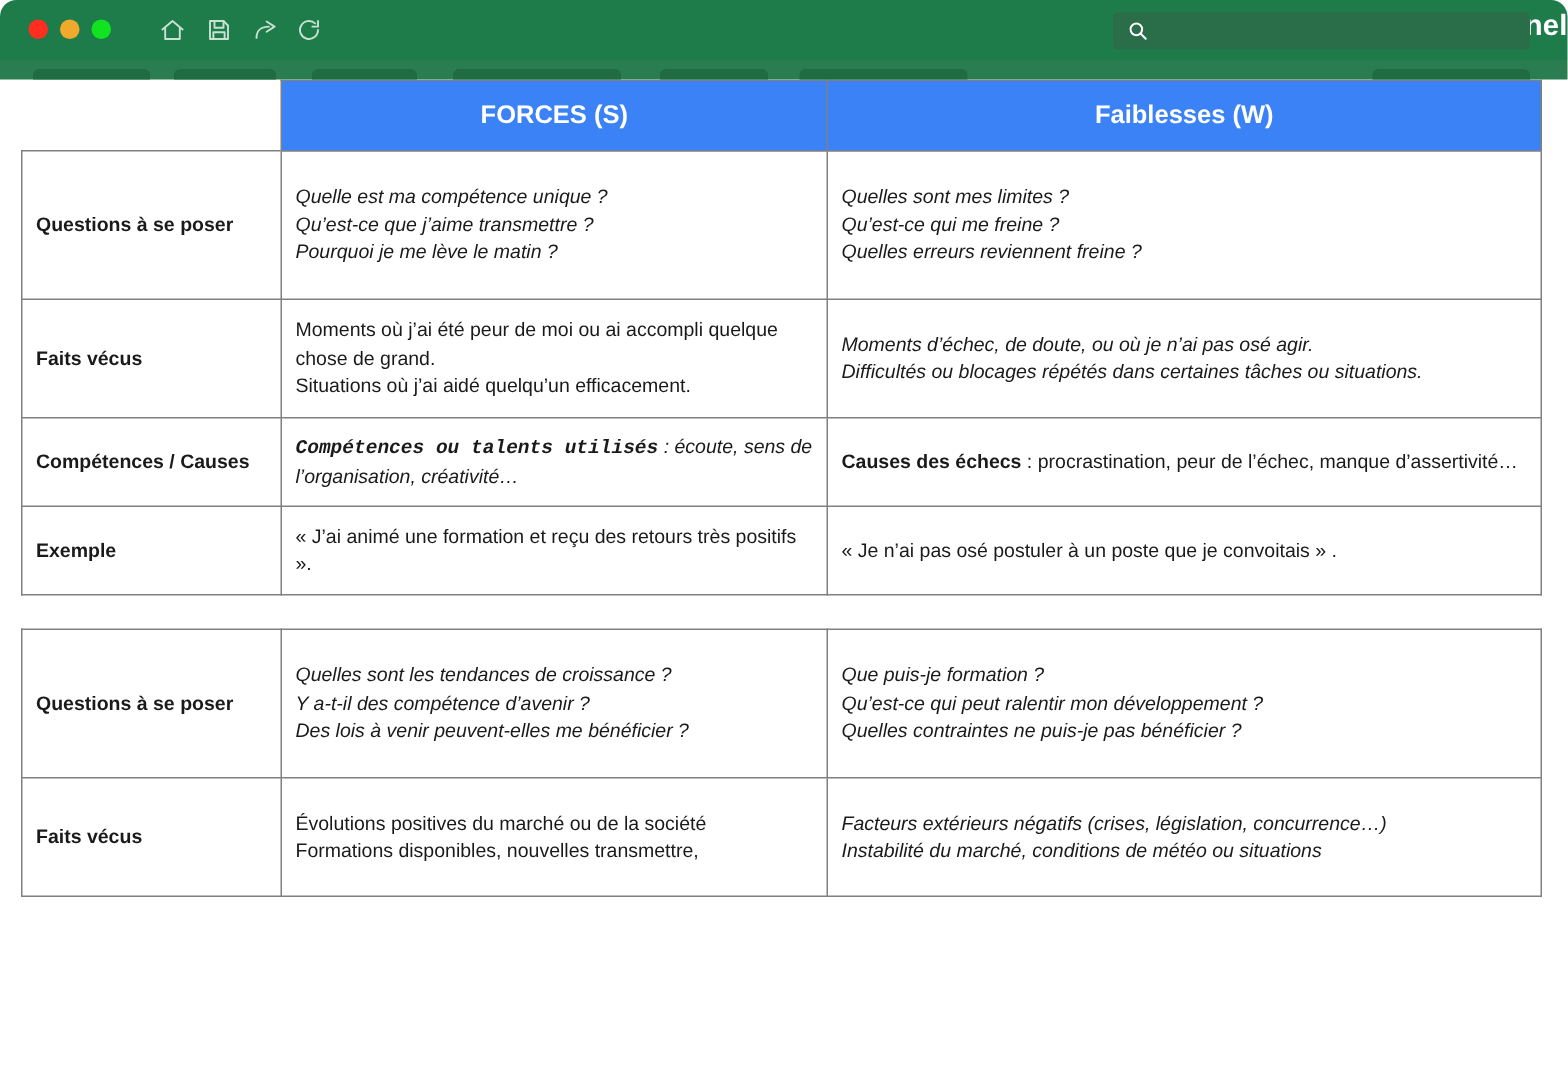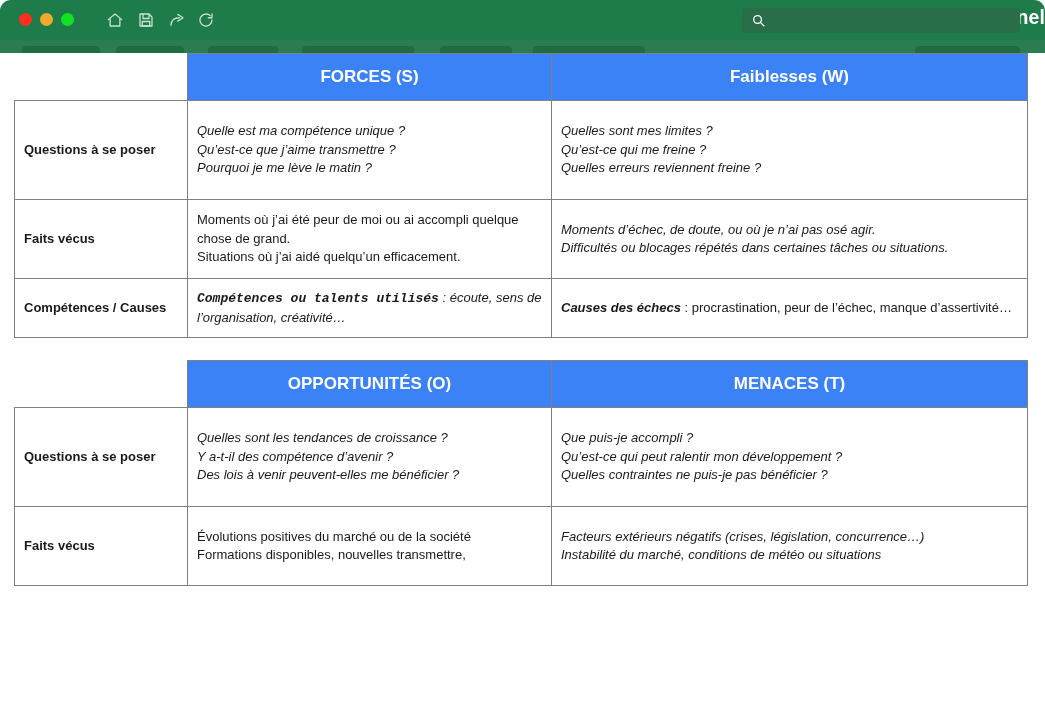--- a/index.html
+++ b/index.html
@@ -149,21 +149,21 @@
     border: 1px solid #808080;
   }
 
   td.rowlabel {
     font-weight: bold;
     font-size: 13.5px;
     color: #111111;
   }
 
   .it   { font-style: italic; }
-  .bd   { font-weight: bold; font-style: italic; }
+  .bd   { font-weight: bold; }
   .bdit { font-weight: bold; font-style: italic; font-family: Liberation Mono, monospace; }
 
   .line { display: block; }
 
   
   tr.r-questions td { height: 84px; }
   tr.r-faits     td { height: 64px; }
   tr.r-comp      td { height: 44px; }
   tr.r-exemple   td { height: 44px; }
 
@@ -282,46 +282,46 @@
           <span class="line it">Difficultés ou blocages répétés dans certaines tâches ou situations.</span>
         </td>
       </tr>
 
       <tr class="r-comp">
         <td class="rowlabel">Compétences / Causes</td>
         <td><span class="bdit">Compétences ou talents utilisés</span><span class="it"> : écoute, sens de l’organisation, créativité…</span></td>
         <td><span class="bd">Causes des échecs</span><span> : procrastination, peur de l’échec, manque d’assertivité…</span></td>
       </tr>
 
+      <tr class="r-exemple">
+        <td class="rowlabel">Exemple</td>
+        <td>« J’ai animé une formation et reçu des retours très positifs ».</td>
+        <td>« Je n’ai pas osé postuler à un poste que je convoitais » .</td>
+      </tr>
     </tbody>
   </table>
 
   <div id="table2-wrap">
   <table class="swot">
     <colgroup>
           <col class="c-label">
           <col class="c-left">
           <col class="c-right">
         </colgroup>
     <tbody>
-      <tr class="hdr">
-        <td class="spacer"></td>
-        <th>OPPORTUNITÉS (O)</th>
-        <th>MENACES (T)</th>
-      </tr>
 
       <tr class="r-questions">
         <td class="rowlabel">Questions à se poser</td>
         <td>
           <span class="line it">Quelles sont les tendances de croissance ?</span>
           <span class="line it">Y a-t-il des compétence d’avenir ?</span>
           <span class="line it">Des lois à venir peuvent-elles me bénéficier ?</span>
         </td>
         <td>
-          <span class="line it">Que puis-je accompli ?</span>
+          <span class="line it">Que puis-je formation ?</span>
           <span class="line it">Qu’est-ce qui peut ralentir mon développement ?</span>
           <span class="line it">Quelles contraintes ne puis-je pas bénéficier ?</span>
         </td>
       </tr>
 
       <tr class="r-faits">
         <td class="rowlabel">Faits vécus</td>
         <td>
           <span class="line">Évolutions positives du marché ou de la société</span>
           <span class="line">Formations disponibles, nouvelles transmettre,</span>

